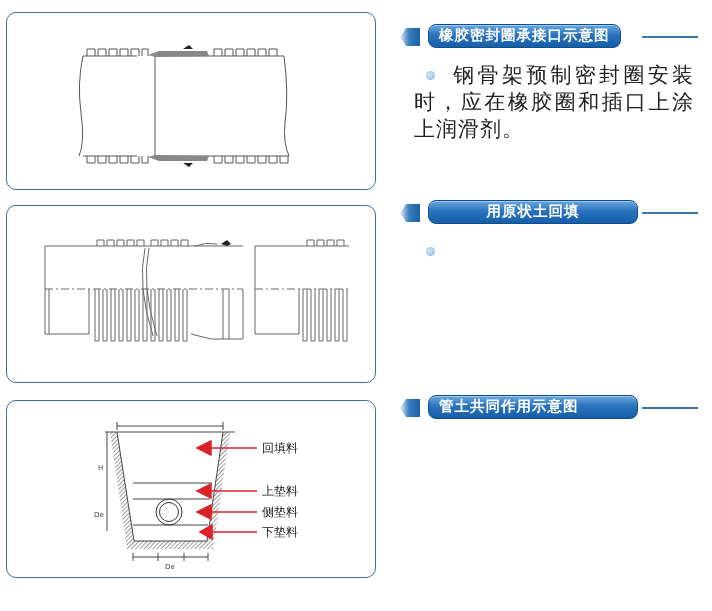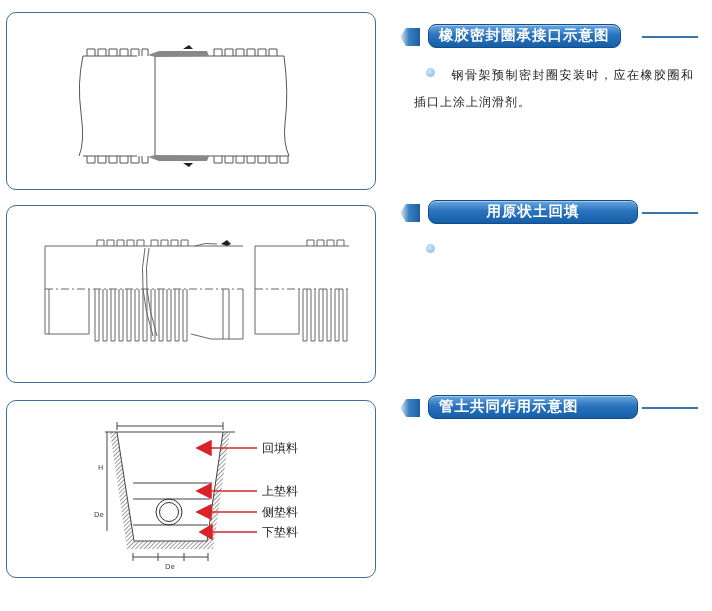--- a/index.html
+++ b/index.html
@@ -22,21 +22,21 @@
   .badge {
     position: absolute; left: 30px; top: 2px; height: 24px; padding: 0 10px;
     border-radius: 8px; border: 1.5px solid #0e4e8c;
     background: linear-gradient(180deg, #6aa9e0 0%, #2a73bd 45%, #165ea8 100%);
     color: #fff; font-weight: bold; font-size: 14.5px; line-height: 21px; letter-spacing: 1px;
     white-space: nowrap; box-shadow: inset 0 1px 0 rgba(255,255,255,0.4);
   }
   .rule { position: absolute; top: 14px; right: 14px; height: 1.5px; background: #3a74b0; }
   .body-text {
     margin-top: 10px; padding-left: 16px; padding-right: 18px;
-    font-size: 12px; line-height: 27px; color: #222; letter-spacing: 1px; text-align: justify;
+    font-size: 21px; line-height: 27px; color: #222; letter-spacing: 1px; text-align: justify;
   }
   .bullet {
     display: inline-block; width: 9px; height: 9px; border-radius: 50%;
     background: radial-gradient(circle at 40% 40%, #cfe6f7, #7fb8e4);
     margin-left: 12px; margin-right: 16px; vertical-align: 2px;
   }
   .lbl { font-size: 12px; fill: #222; font-family: "DejaVu Sans", sans-serif; }
   .dim { font-size: 7px; fill: #444; font-family: "DejaVu Sans", sans-serif; }
 </style>
 </head>

